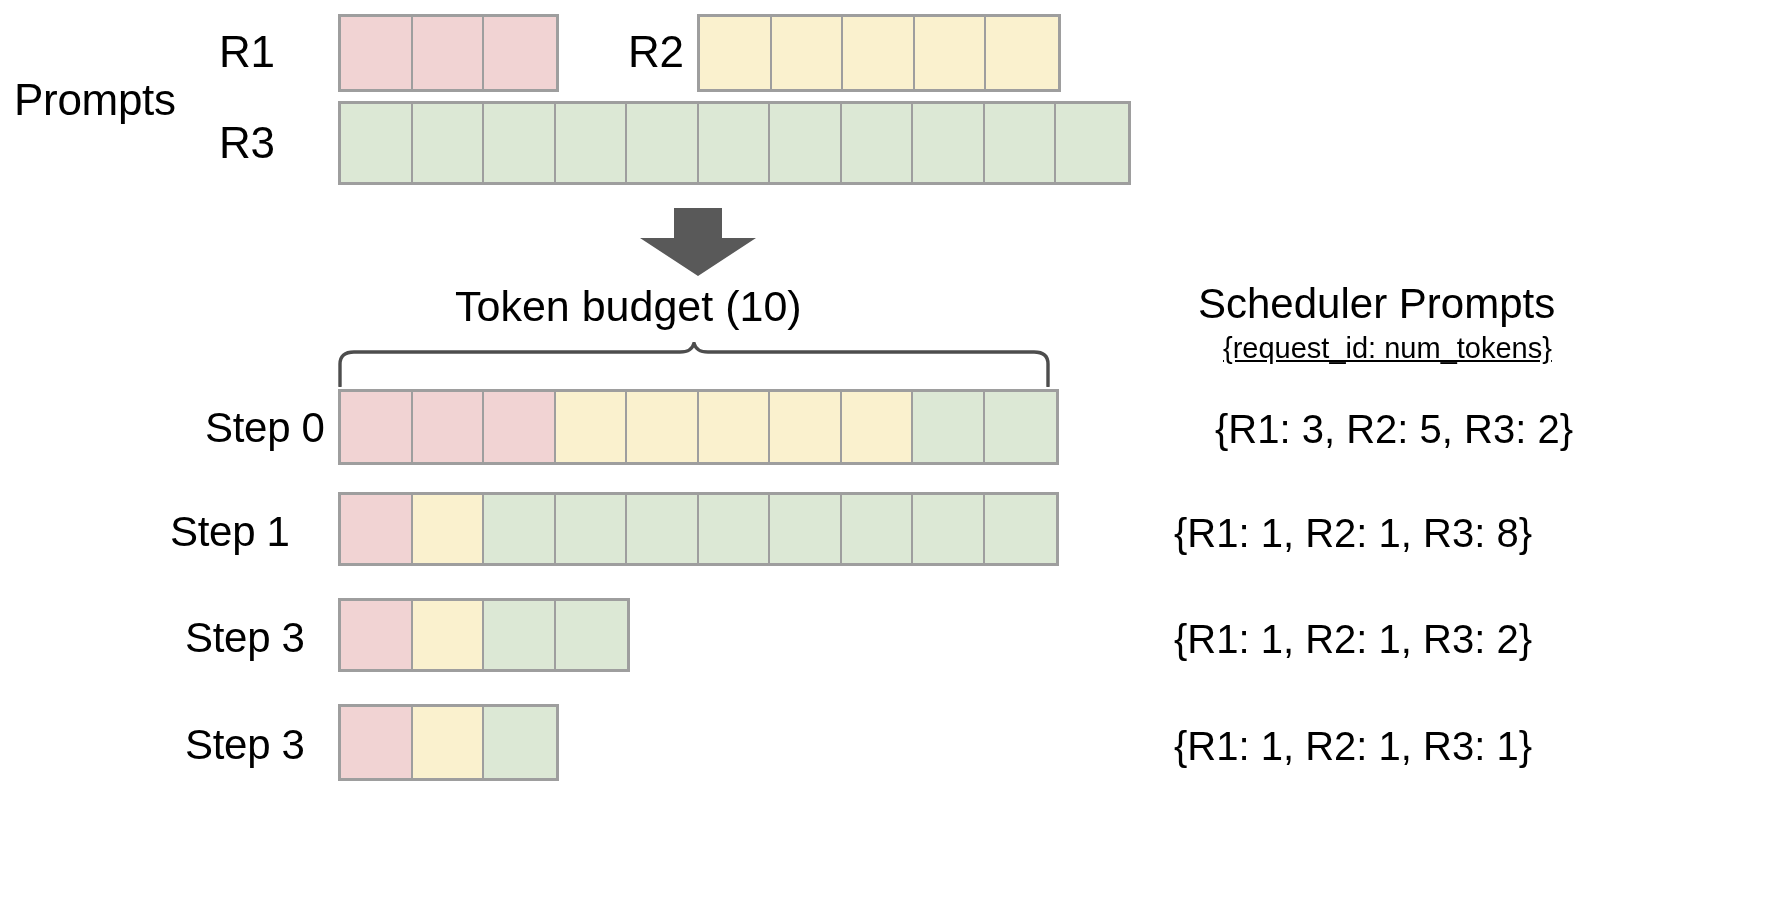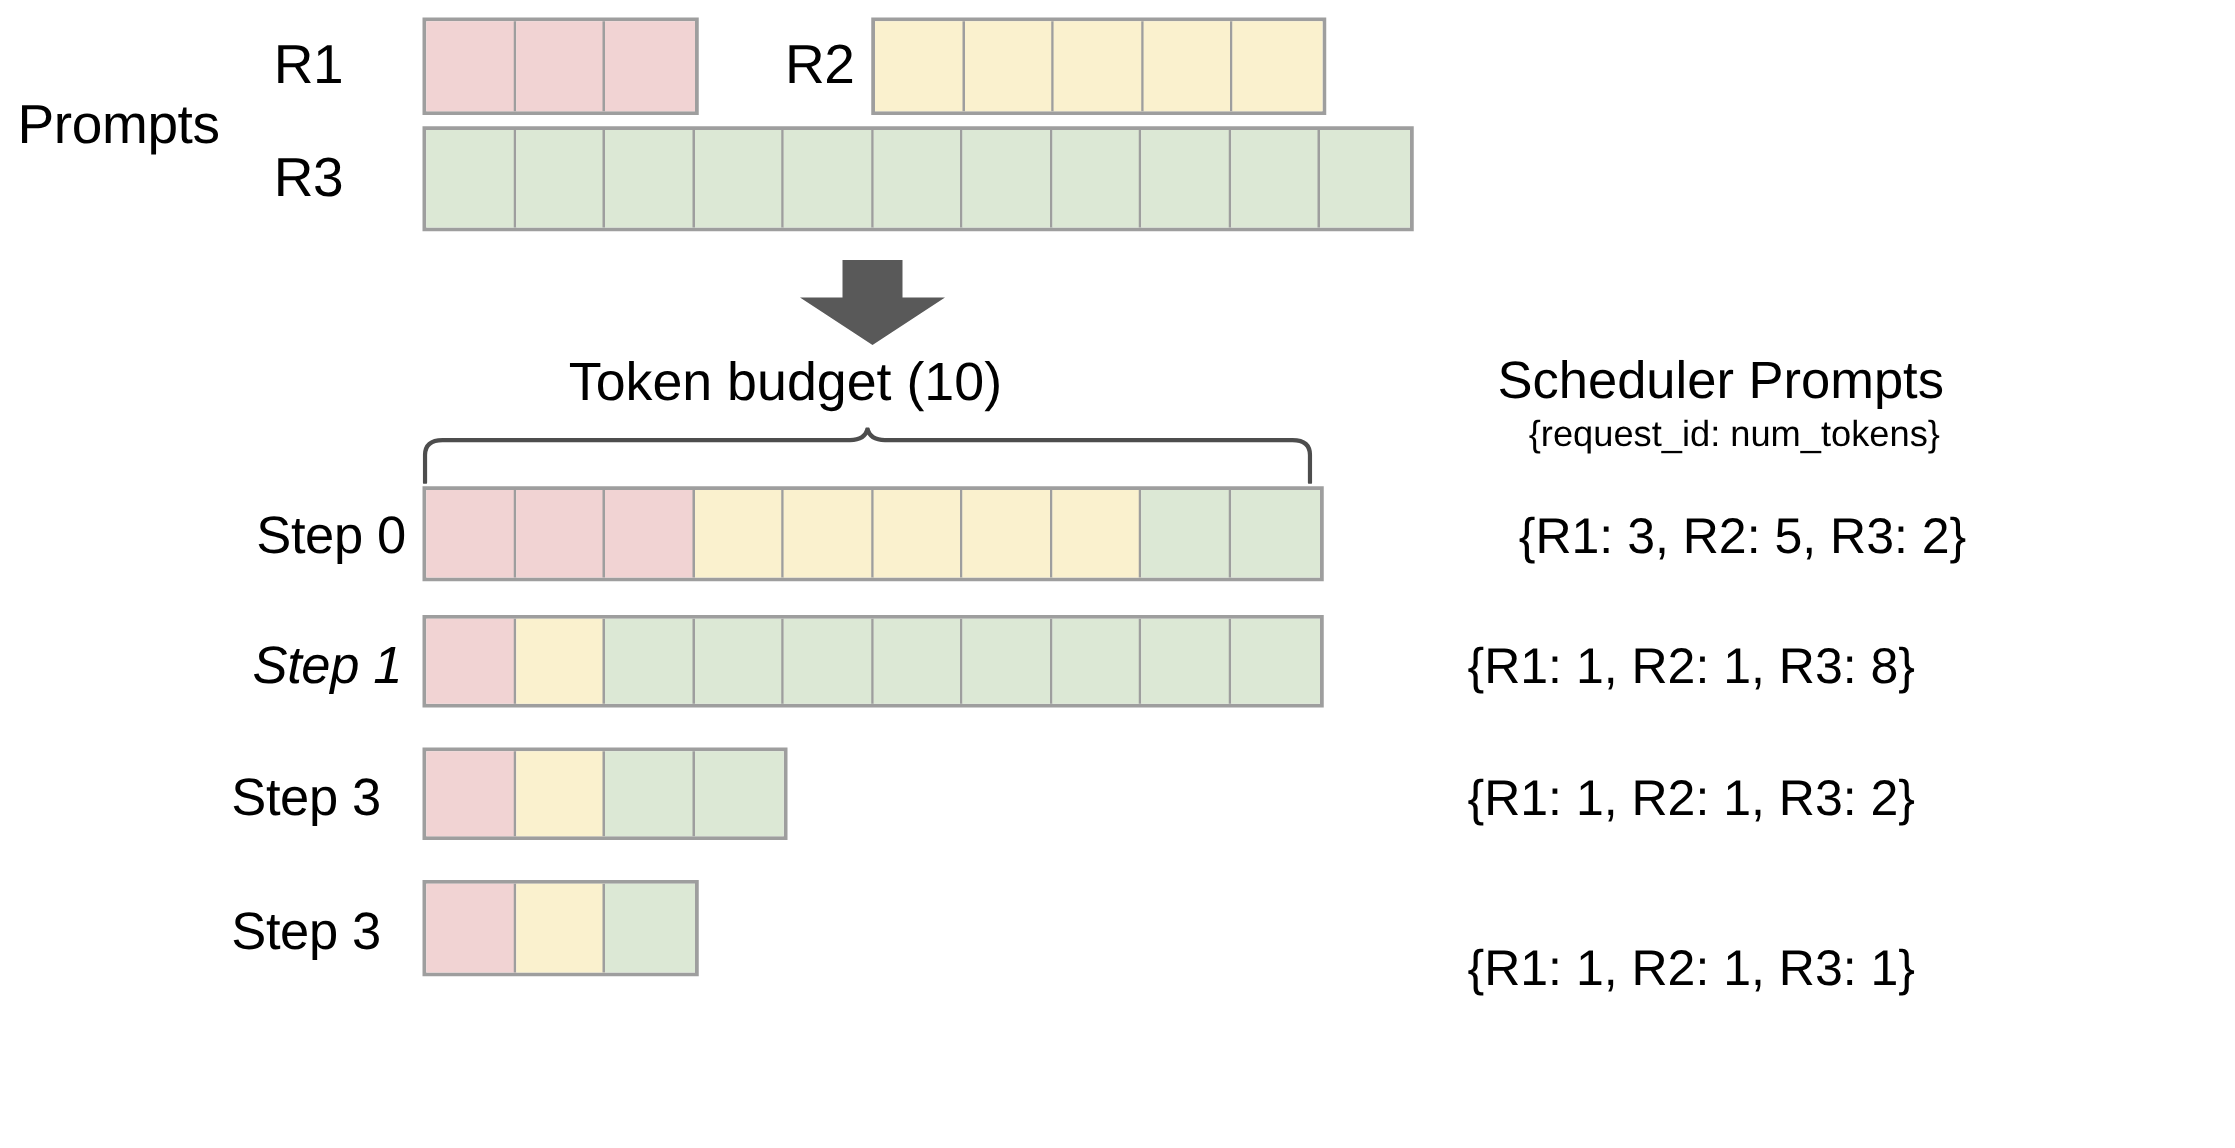--- a/index.html
+++ b/index.html
@@ -57,20 +57,21 @@
     position: absolute;
     font-size: 42px;
     line-height: 1;
     white-space: nowrap;
   }
   .sched-sub {
     position: absolute;
     font-size: 29px;
     line-height: 1;
     white-space: nowrap;
+    text-decoration: underline;
   }
   .sched-line {
     position: absolute;
     font-size: 40px;
     line-height: 1;
     white-space: nowrap;
   }
 
   
   .arrow {
@@ -144,21 +145,21 @@
     <div class="cell pink" style="width: 71.5px;"></div>
     <div class="cell yellow" style="width: 71.5px;"></div>
     <div class="cell yellow" style="width: 71.5px;"></div>
     <div class="cell yellow" style="width: 71.5px;"></div>
     <div class="cell yellow" style="width: 71.5px;"></div>
     <div class="cell yellow" style="width: 71.5px;"></div>
     <div class="cell green" style="width: 71.5px;"></div>
     <div class="cell green" style="width: 71.5px;"></div>
   </div>
 
-<div class="lbl lbl-step" style="left:202px; top:511px;font-style:italic;">Step 1</div>
+<div class="lbl lbl-step" style="left:170px; top:511px;">Step 1</div>
 <div class="cellrow" id="row-step-1" style="left: 338px; top: 492px; height: 74px; width: 721px;">
     <div class="cell pink" style="width: 71.5px;"></div>
     <div class="cell yellow" style="width: 71.5px;"></div>
     <div class="cell green" style="width: 71.5px;"></div>
     <div class="cell green" style="width: 71.5px;"></div>
     <div class="cell green" style="width: 71.5px;"></div>
     <div class="cell green" style="width: 71.5px;"></div>
     <div class="cell green" style="width: 71.5px;"></div>
     <div class="cell green" style="width: 71.5px;"></div>
     <div class="cell green" style="width: 71.5px;"></div>
@@ -179,13 +180,13 @@
     <div class="cell yellow" style="width: 71.5px;"></div>
     <div class="cell green" style="width: 71.5px;"></div>
   </div>
 
 <div class="sched-title" style="left:1198px; top:283px;">Scheduler Prompts</div>
 <div class="sched-sub" style="left:1223px; top:334px;">{request_id: num_tokens}</div>
 
 <div class="sched-line" style="left:1174px; top:409px;margin-left:41px;">{R1: 3, R2: 5, R3: 2}</div>
 <div class="sched-line" style="left:1174px; top:513px;">{R1: 1, R2: 1, R3: 8}</div>
 <div class="sched-line" style="left:1174px; top:619px;">{R1: 1, R2: 1, R3: 2}</div>
-<div class="sched-line" style="left:1174px; top:726px;margin-top:29px;">{R1: 1, R2: 1, R3: 1}</div>
+<div class="sched-line" style="left:1174px; top:726px;">{R1: 1, R2: 1, R3: 1}</div>
 
 </body></html>

